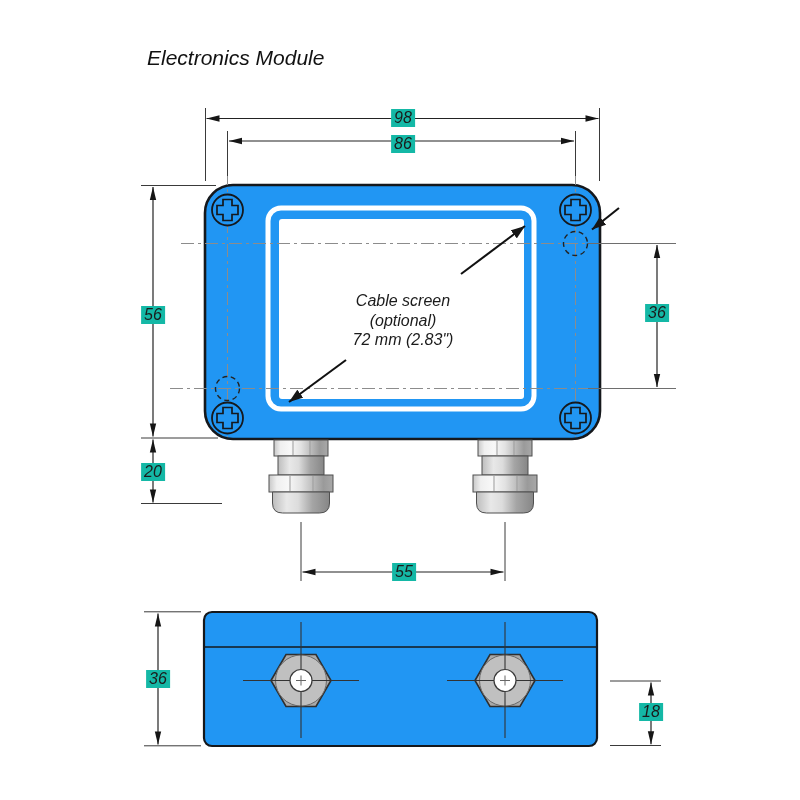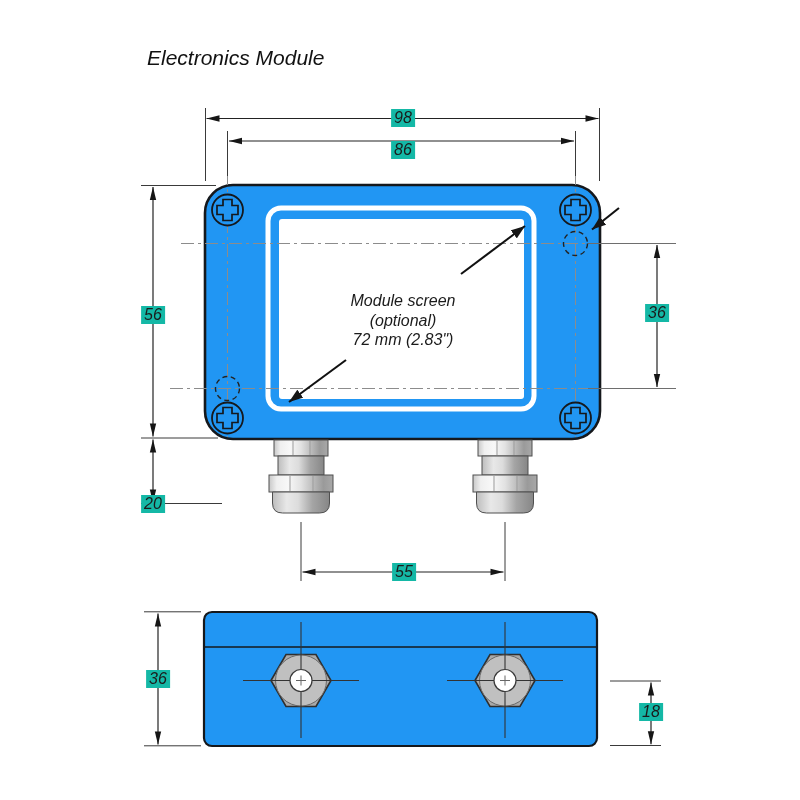--- a/index.html
+++ b/index.html
@@ -210,29 +210,29 @@
       <line class="ext" x1="610" y1="681" x2="661" y2="681"></line>
       <line class="ext" x1="610" y1="745.5" x2="661" y2="745.5"></line>
       <line class="dim" x1="651" y1="712" x2="651" y2="682.5" marker-end="url(#dimArr)"></line>
       <line class="dim" x1="651" y1="712" x2="651" y2="744.3" marker-end="url(#dimArr)"></line>
     </g>
   </svg>
 
   <div class="page-title">Electronics Module</div>
 
   <span class="lbl" style="left:403px;top:118px;">98</span>
-  <span class="lbl" style="left:403px;top:150px;">86</span>
+  <span class="lbl" style="left:403px;top:144px;">86</span>
   <span class="lbl" style="left:153px;top:315px;">56</span>
-  <span class="lbl" style="left:153px;top:472px;margin-top:32px;">20</span>
+  <span class="lbl" style="left:153px;top:472px;">20</span>
   <span class="lbl" style="left:657px;top:313px;">36</span>
   <span class="lbl" style="left:404px;top:572px;">55</span>
   <span class="lbl" style="left:158px;top:679px;">36</span>
   <span class="lbl" style="left:651px;top:712px;">18</span>
 
 
   <div class="touch-note">
-    <div>Module screen</div>
+    <div>Cable screen</div>
     <div>(optional)</div>
     <div>72 mm (2.83")</div>
   </div>
 
 
 </div>
 
 </body></html>

